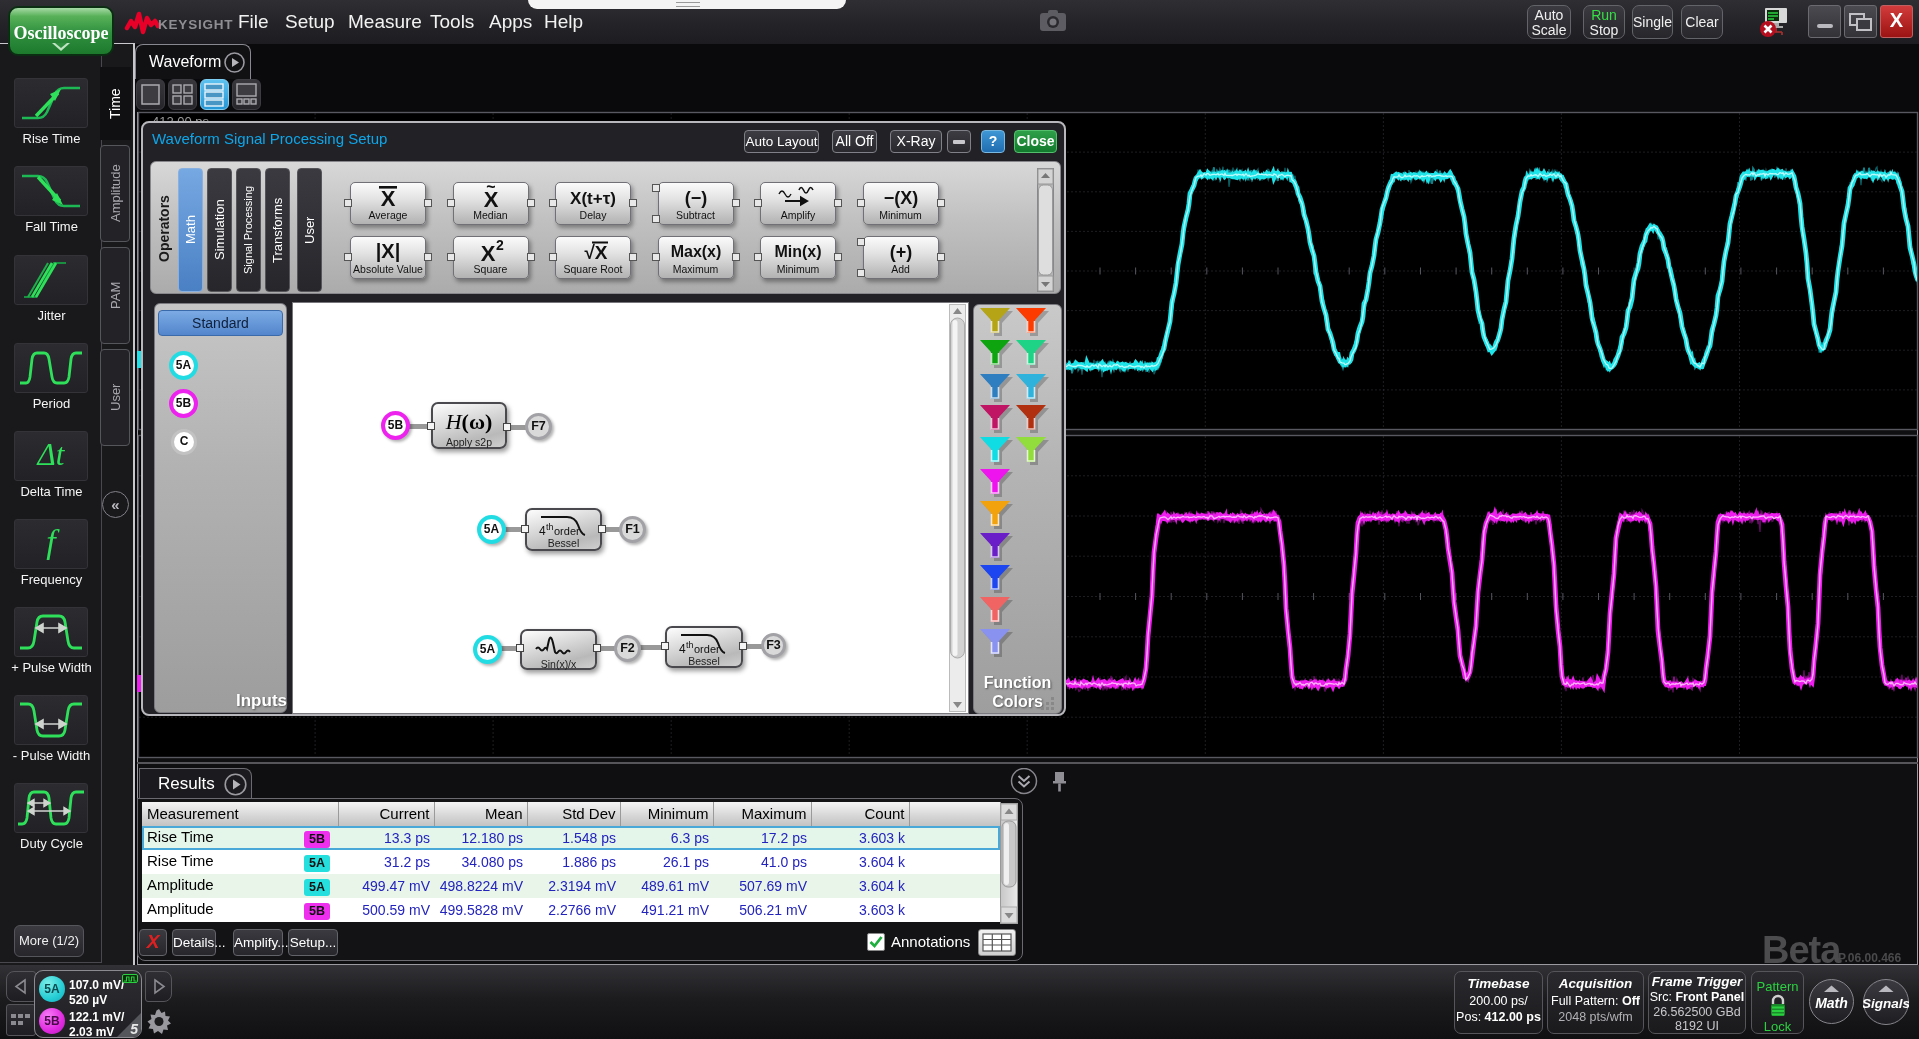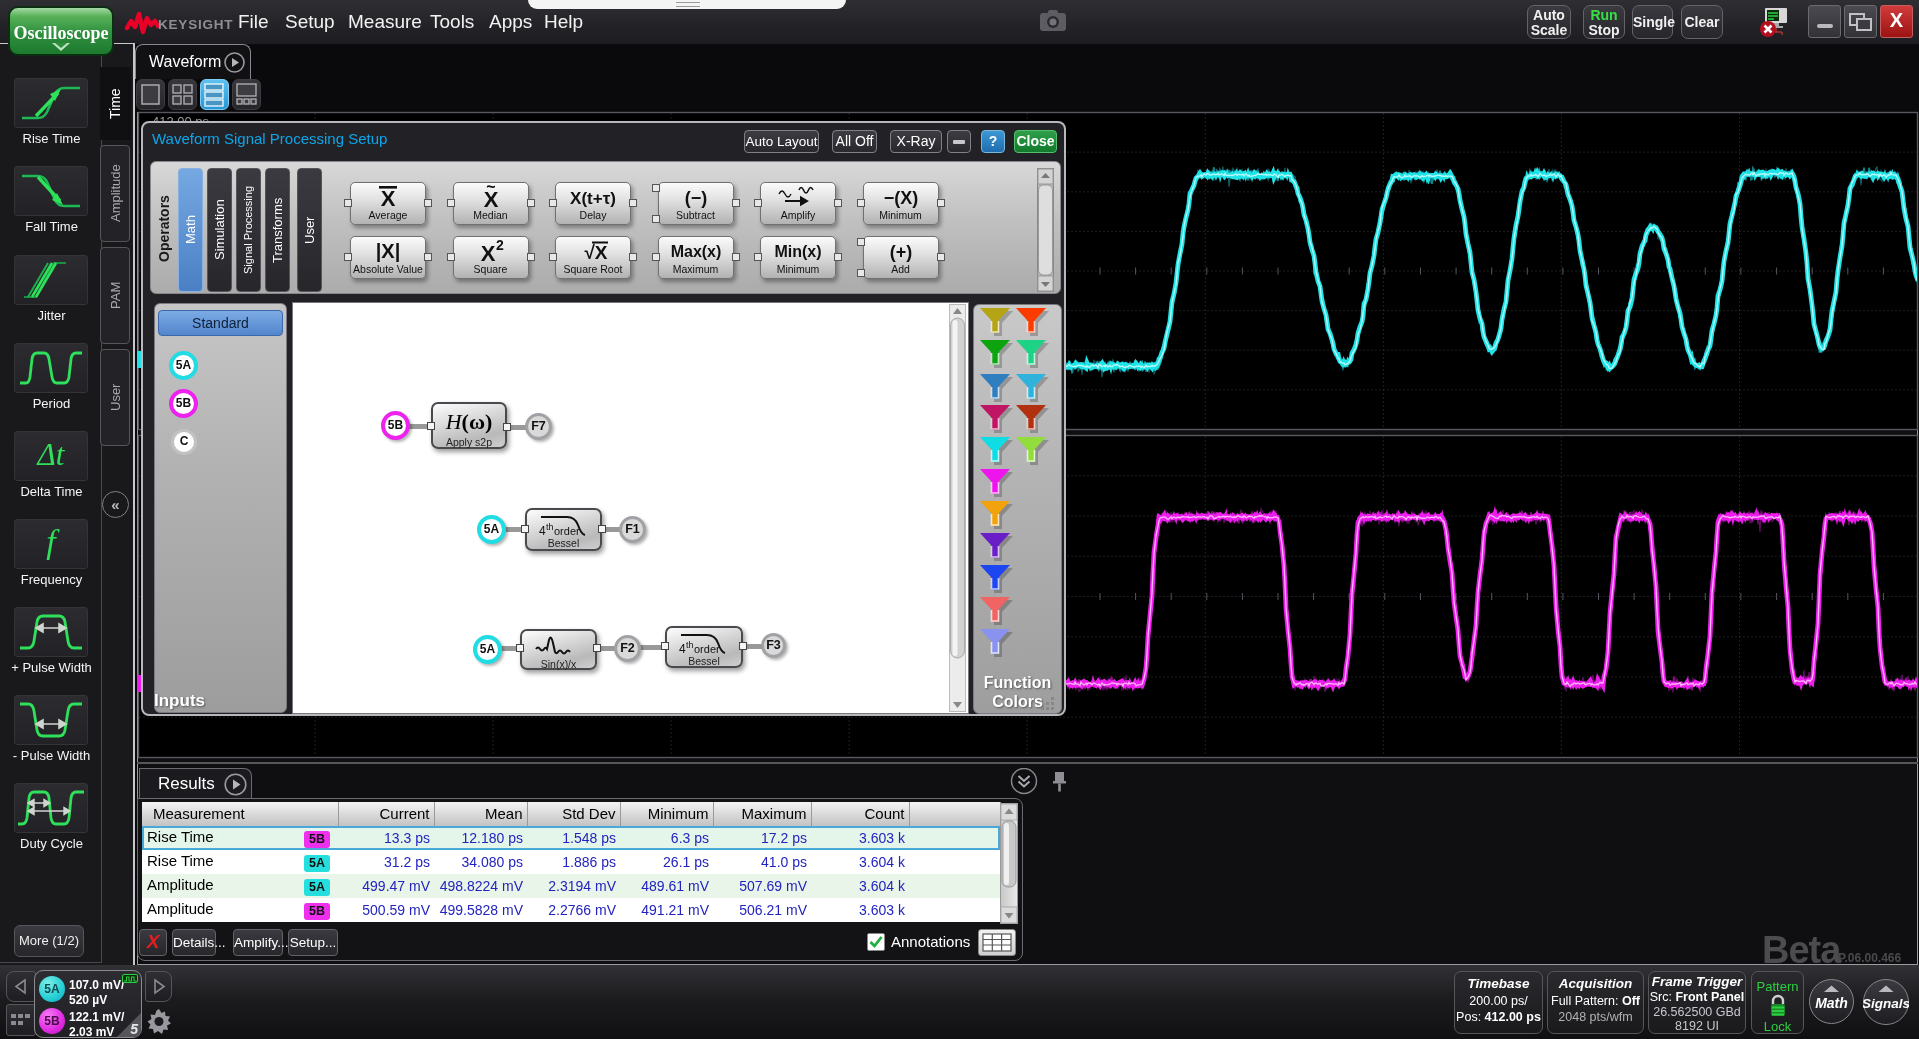--- a/index.html
+++ b/index.html
@@ -22,21 +22,21 @@
   #oscbtn .tri2 { position:absolute; left:50%; margin-left:-6px; bottom:6px;
     width:0; height:0; border-left:6px solid transparent; border-right:6px solid transparent;
     border-top:5px solid #2e8f3e; }
   .menuitem { top:0; height:44px; line-height:44px; color:#f2f2f2; font-size:19px; }
   #whitehandle { left:528px; top:0; width:318px; height:9px; background:#f4f4f4;
     border-radius:0 0 10px 10px; }
   #whitehandle .grip { position:absolute; left:148px; top:2px; width:24px; height:5px;
     border-top:1px solid #999; border-bottom:1px solid #999; }
   .tbtn { top:5px; height:34px; background:linear-gradient(#3a3a40,#26262b);
     border:1px solid #63636a; border-radius:7px; color:#f0f0f0;
-    text-align:center; font-weight:bold; }
+    text-align:center; font-weight:normal; }
   .tbtn .l1 { font-size:14px; line-height:16px; margin-top:1px; }
   .tbtn .l2 { font-size:14px; line-height:15px; }
   .tbtn .single { line-height:32px; font-size:14px; }
 
   
   .winbtn { top:5px; width:33px; height:33px; border-radius:3px; }
 
   
   #sidebar { left:0; top:44px; width:133px; height:921px; background:#19191c; }
   .sbicon { left:14px; width:74px; height:50px; background:linear-gradient(#2c2c30,#222226);
@@ -493,21 +493,21 @@
         <col style="width:96px">
         <col style="width:93px">
         <col style="width:93px">
         <col style="width:93px">
         <col style="width:98px">
         <col style="width:98px">
         <col style="width:91px">
       </colgroup>
   <tbody>
         <tr>
-          <th style="text-align:left;padding-left:11px">Measurement</th>
+          <th style="text-align:left;padding-left:5px">Measurement</th>
           <th>Current</th>
           <th>Mean</th>
           <th>Std Dev</th>
           <th>Minimum</th>
           <th>Maximum</th>
           <th>Count</th>
           <th></th>
         </tr>
   <tr style="background:#e4f6ea;outline:2px solid #49a8d8;outline-offset:-2px">
           <td style="text-align:left;color:#000;font-size:15px;padding-left:5px">Rise Time<span class="badge" style="background:#ee30ee;float:right;margin:3px 4px 0 0">5B</span></td>
@@ -707,21 +707,21 @@
       <rect x="1" y="108" width="15" height="15" fill="#d4d4d4" stroke="#999"></rect>
       <path d="M4 114 L8.5 119 L13 114 Z" fill="#777"></path>
       <rect x="1.5" y="17" width="14" height="90" rx="5" fill="#dedede" stroke="#999"></rect>
     </svg>
 
     <div class="abs" id="inputspanel"></div>
     <div class="abs" style="left:15px;top:187px;width:125px;height:26px;border-radius:4px;background:linear-gradient(#7cabe4,#5285cc);border:1px solid #3a6aaa;text-align:center;line-height:24px;font-size:14px;color:#10203a">Standard</div>
     <div class="iocirc" style="left:26px;top:228px;width:29px;height:29px;border:4.5px solid #22dce4;font-size:12px;line-height:20px">5A</div>
     <div class="iocirc" style="left:26px;top:266px;width:29px;height:29px;border:4.5px solid #ee22ee;font-size:12px;line-height:20px">5B</div>
     <div class="iocirc" style="left:28px;top:306px;width:26px;height:26px;border:3.5px solid #c2c2c2;font-size:12px;line-height:19px">C</div>
-    <div class="abs" style="left:11px;top:568px;width:133px;text-align:left;font-weight:bold;font-size:17px;color:#fff;text-shadow:1px 1px 2px #555">Inputs</div>
+    <div class="abs" style="left:11px;top:568px;width:133px;text-align:right;font-weight:bold;font-size:17px;color:#fff;text-shadow:1px 1px 2px #555">Inputs</div>
 
     <div class="abs" id="canvas"></div>
     <div class="connline" style="left:262px;top:300.5px;width:30px"></div>
     <div class="connline" style="left:360px;top:301.5px;width:24px"></div>
     <div class="blk" style="left:288px;top:279px;width:76px;height:47px">
         <div style="font-family:'Liberation Serif',serif;font-size:22px;margin-top:5px"><i>H</i><b>(ω)</b></div>
         <div style="font-size:10.5px;color:#222;margin-top:1px">Apply s2p</div>
       </div>
     <div class="nub" style="left:284px;top:299px;background:#f5f5f5;border-color:#444"></div>
     <div class="nub" style="left:360px;top:300px;background:#f5f5f5;border-color:#444"></div>

